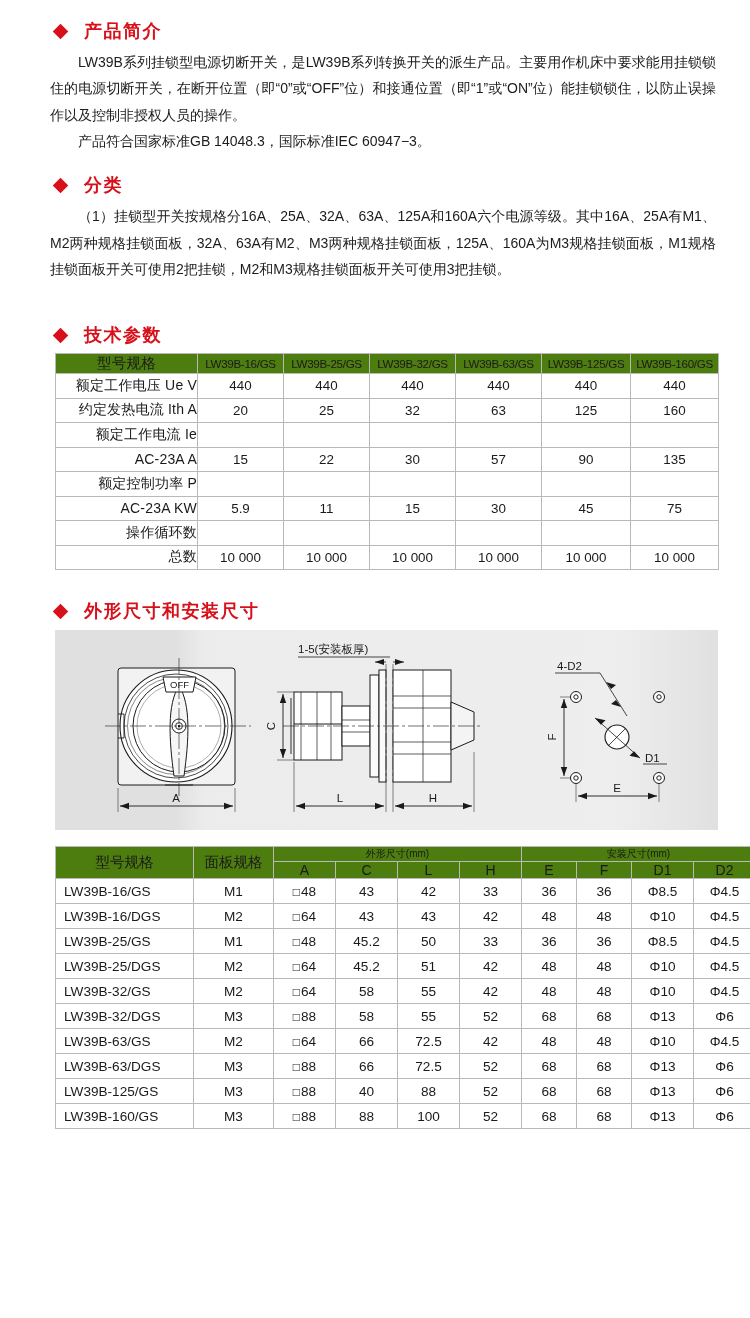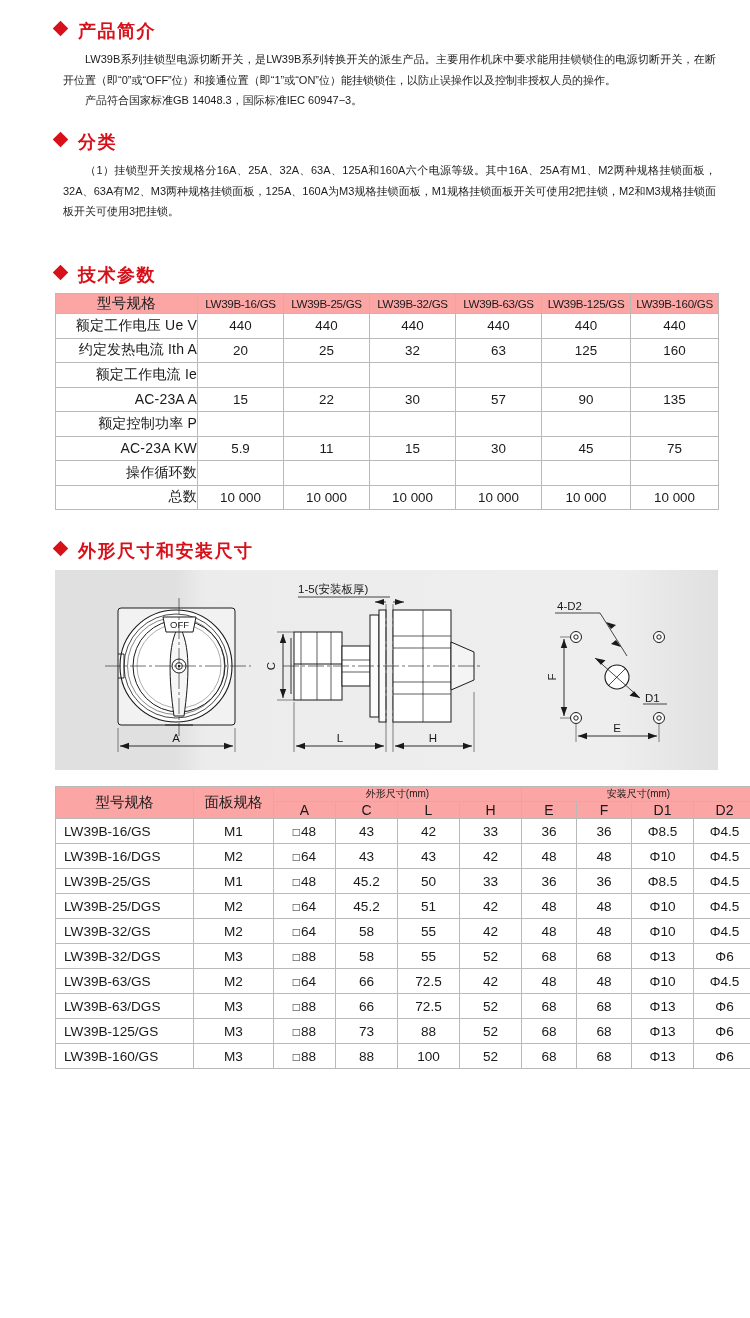--- a/index.html
+++ b/index.html
@@ -12,21 +12,22 @@
     height: 1318px;
     position: relative;
     font-family: "Liberation Sans", "DejaVu Sans", sans-serif;
     color: #1a1a1a;
     overflow: hidden;
   }
 
   
   .section-head {
     display: flex;
-    gap: 12px;
+    align-items: center;
+    gap: 18px;
     padding-left: 55px;
     margin: 0;
   }
   .diamond {
     width: 11px;
     height: 11px;
     background: #d8101a;
     transform: rotate(45deg);
     flex: 0 0 auto;
     margin-top: 1px;
@@ -34,24 +35,24 @@
   .section-title {
     color: #d8101a;
     font-size: 18px;
     font-weight: bold;
     letter-spacing: 1.5px;
     line-height: 1;
   }
 
   
   .para {
-    font-size: 11px;
+    font-size: 14px;
     line-height: 1.88;
     color: #1c1c1c;
-    padding: 0 34px 0 63px;
+    padding: 0 34px 0 50px;
     text-align: justify;
     text-justify: inter-ideograph;
     margin: 0;
   }
   .para.indent { text-indent: 2em; }
 
   
   .tbl {
     border-collapse: collapse;
     table-layout: fixed;
@@ -61,21 +62,21 @@
     width: 663px;
   }
   .tbl td, .tbl th {
     border: 1px solid #b9b9b9;
     padding: 0;
     font-weight: normal;
     text-align: center;
     vertical-align: middle;
     background: #ffffff;
   }
-  .tbl .hdr { background: #fca5a5; }
+  .tbl .hdr { background: #4d7c0f; }
 
   
   #tech-table { border-top: 1.4px solid #8c8c8c; border-bottom: 1.4px solid #8c8c8c; }
   #tech-table td { height: 23.5px; }
   #tech-table .rowlabel {
     text-align: right;
     padding-left: 9px;
     font-size: 14px;
     letter-spacing: .2px;
   }
@@ -520,21 +521,21 @@
         <td>52</td>
         <td>68</td>
         <td>68</td>
         <td>Φ13</td>
         <td>Φ6</td>
       </tr>
       <tr>
         <td class="model">LW39B-125/GS</td>
         <td>M3</td>
         <td class="sq">88</td>
-        <td>73</td>
+        <td>40</td>
         <td>88</td>
         <td>52</td>
         <td>68</td>
         <td>68</td>
         <td>Φ13</td>
         <td>Φ6</td>
       </tr>
       <tr>
         <td class="model">LW39B-160/GS</td>
         <td>M3</td>

